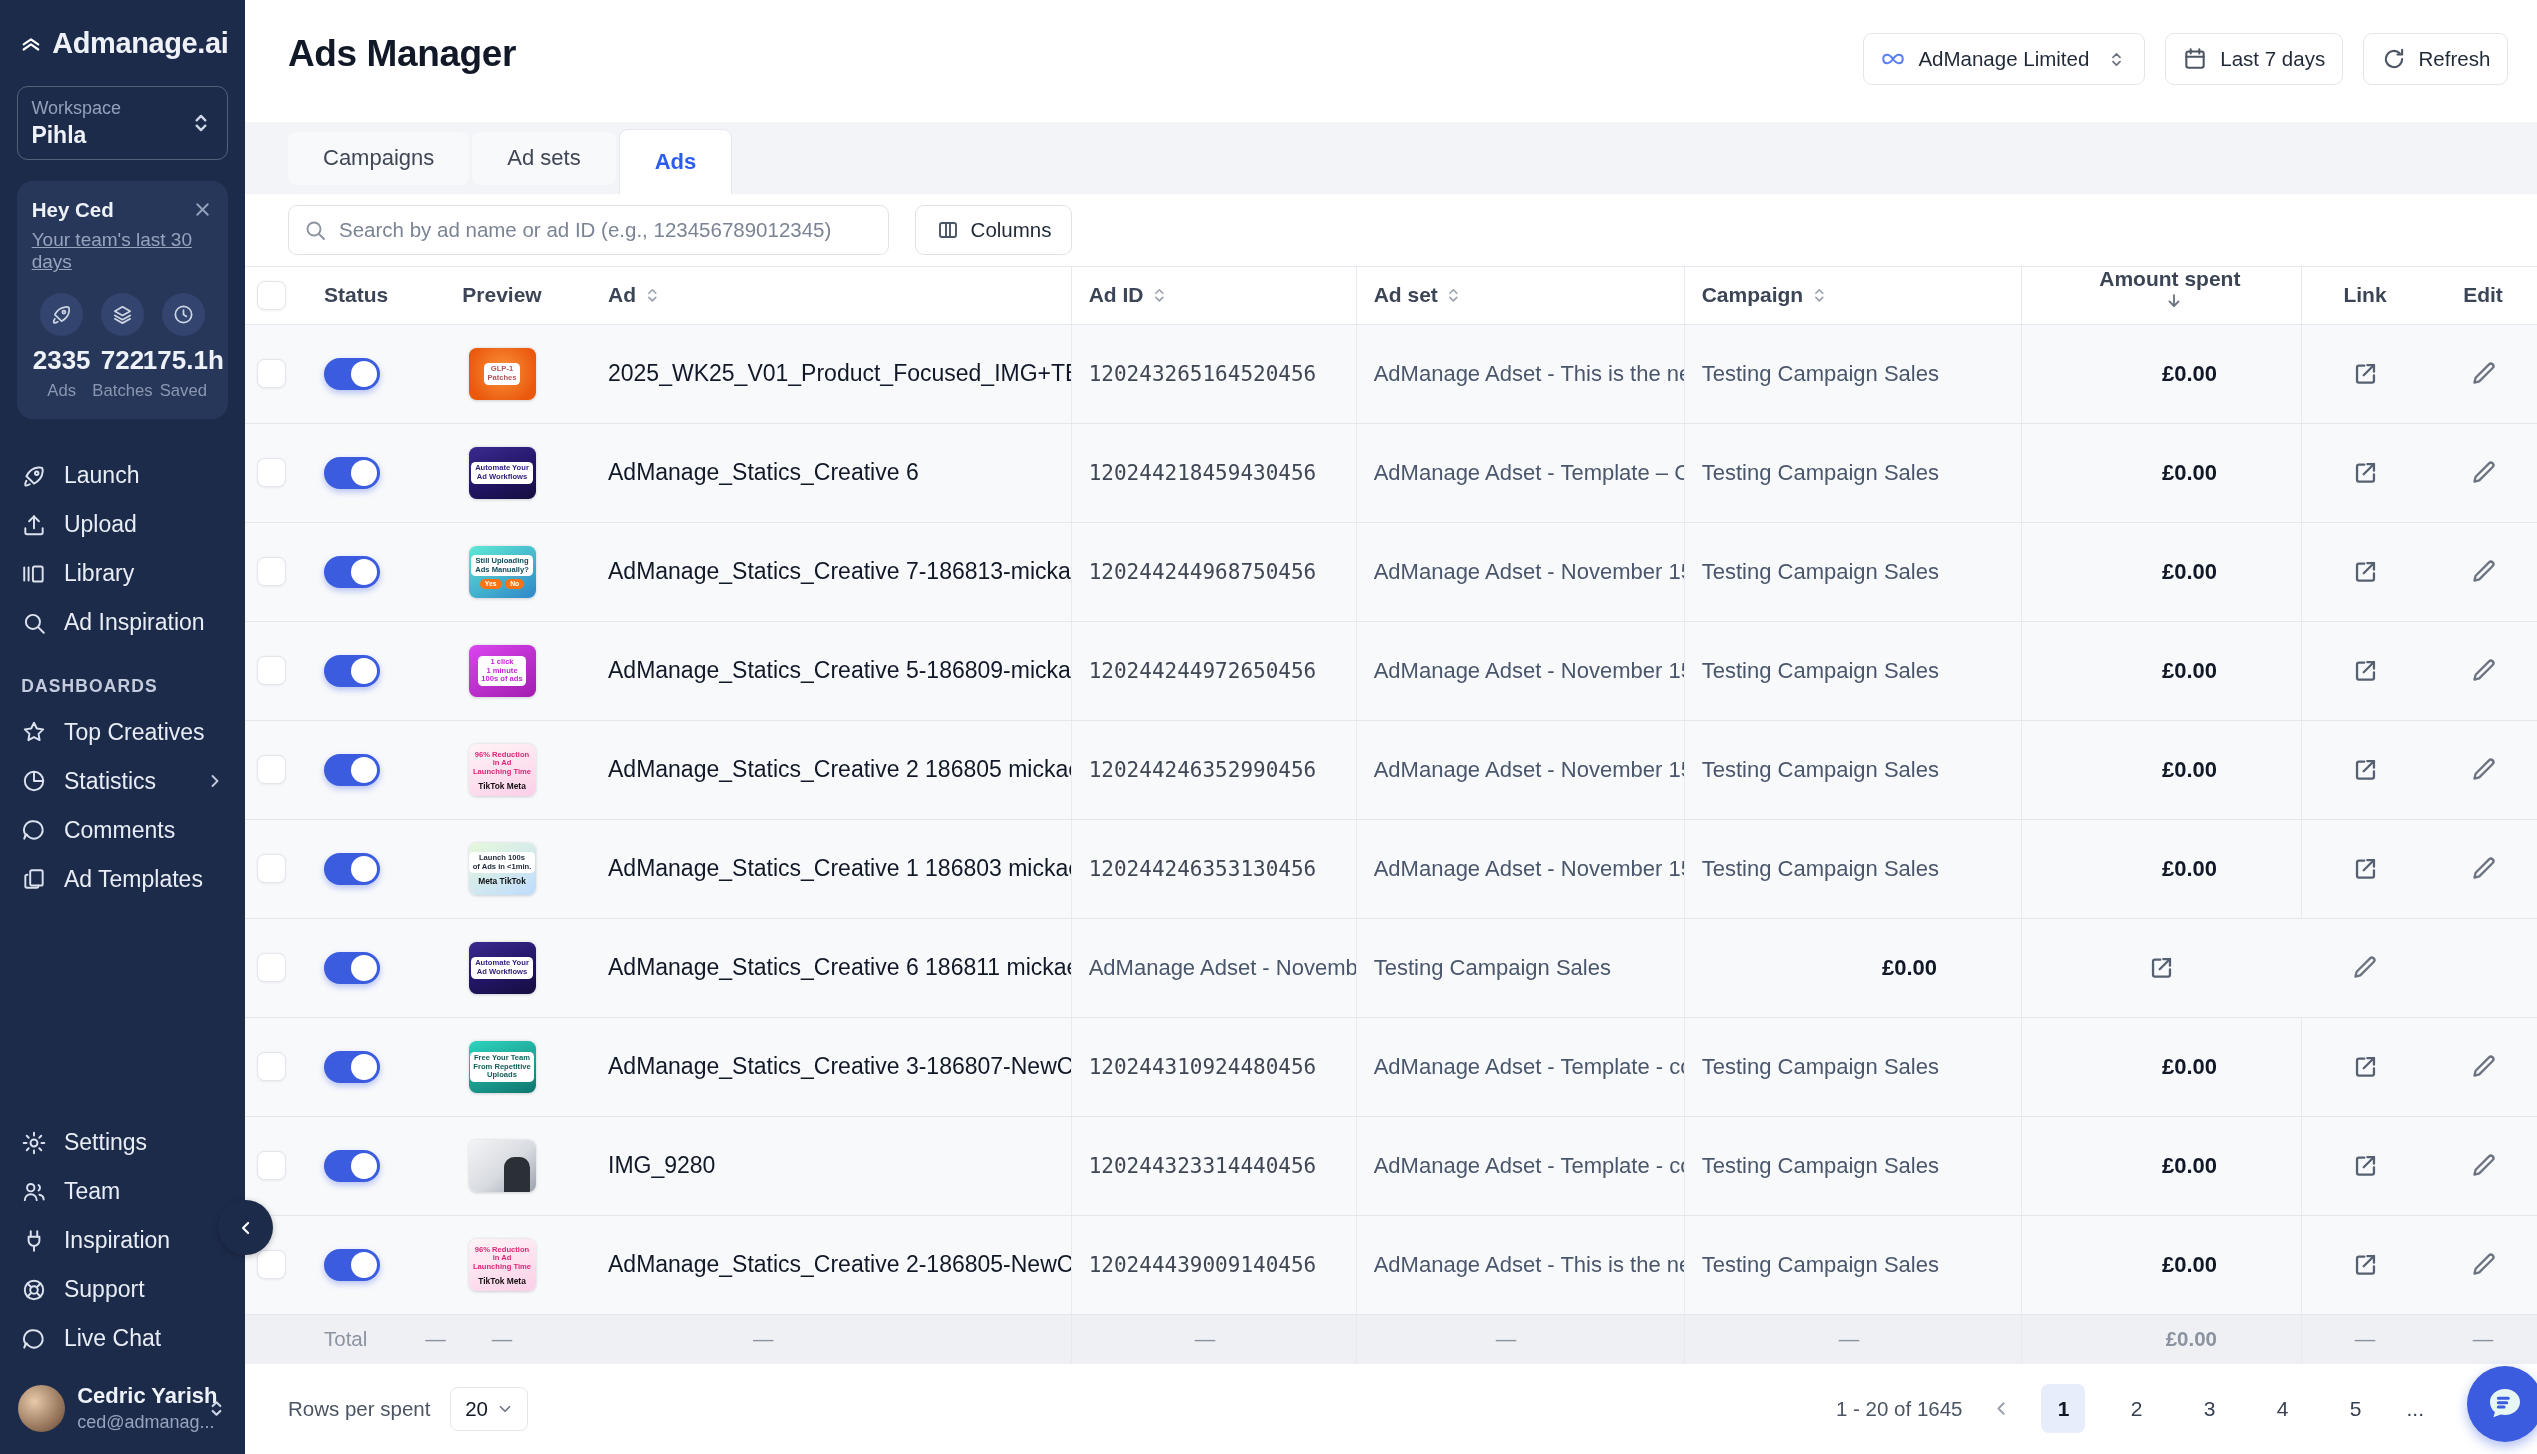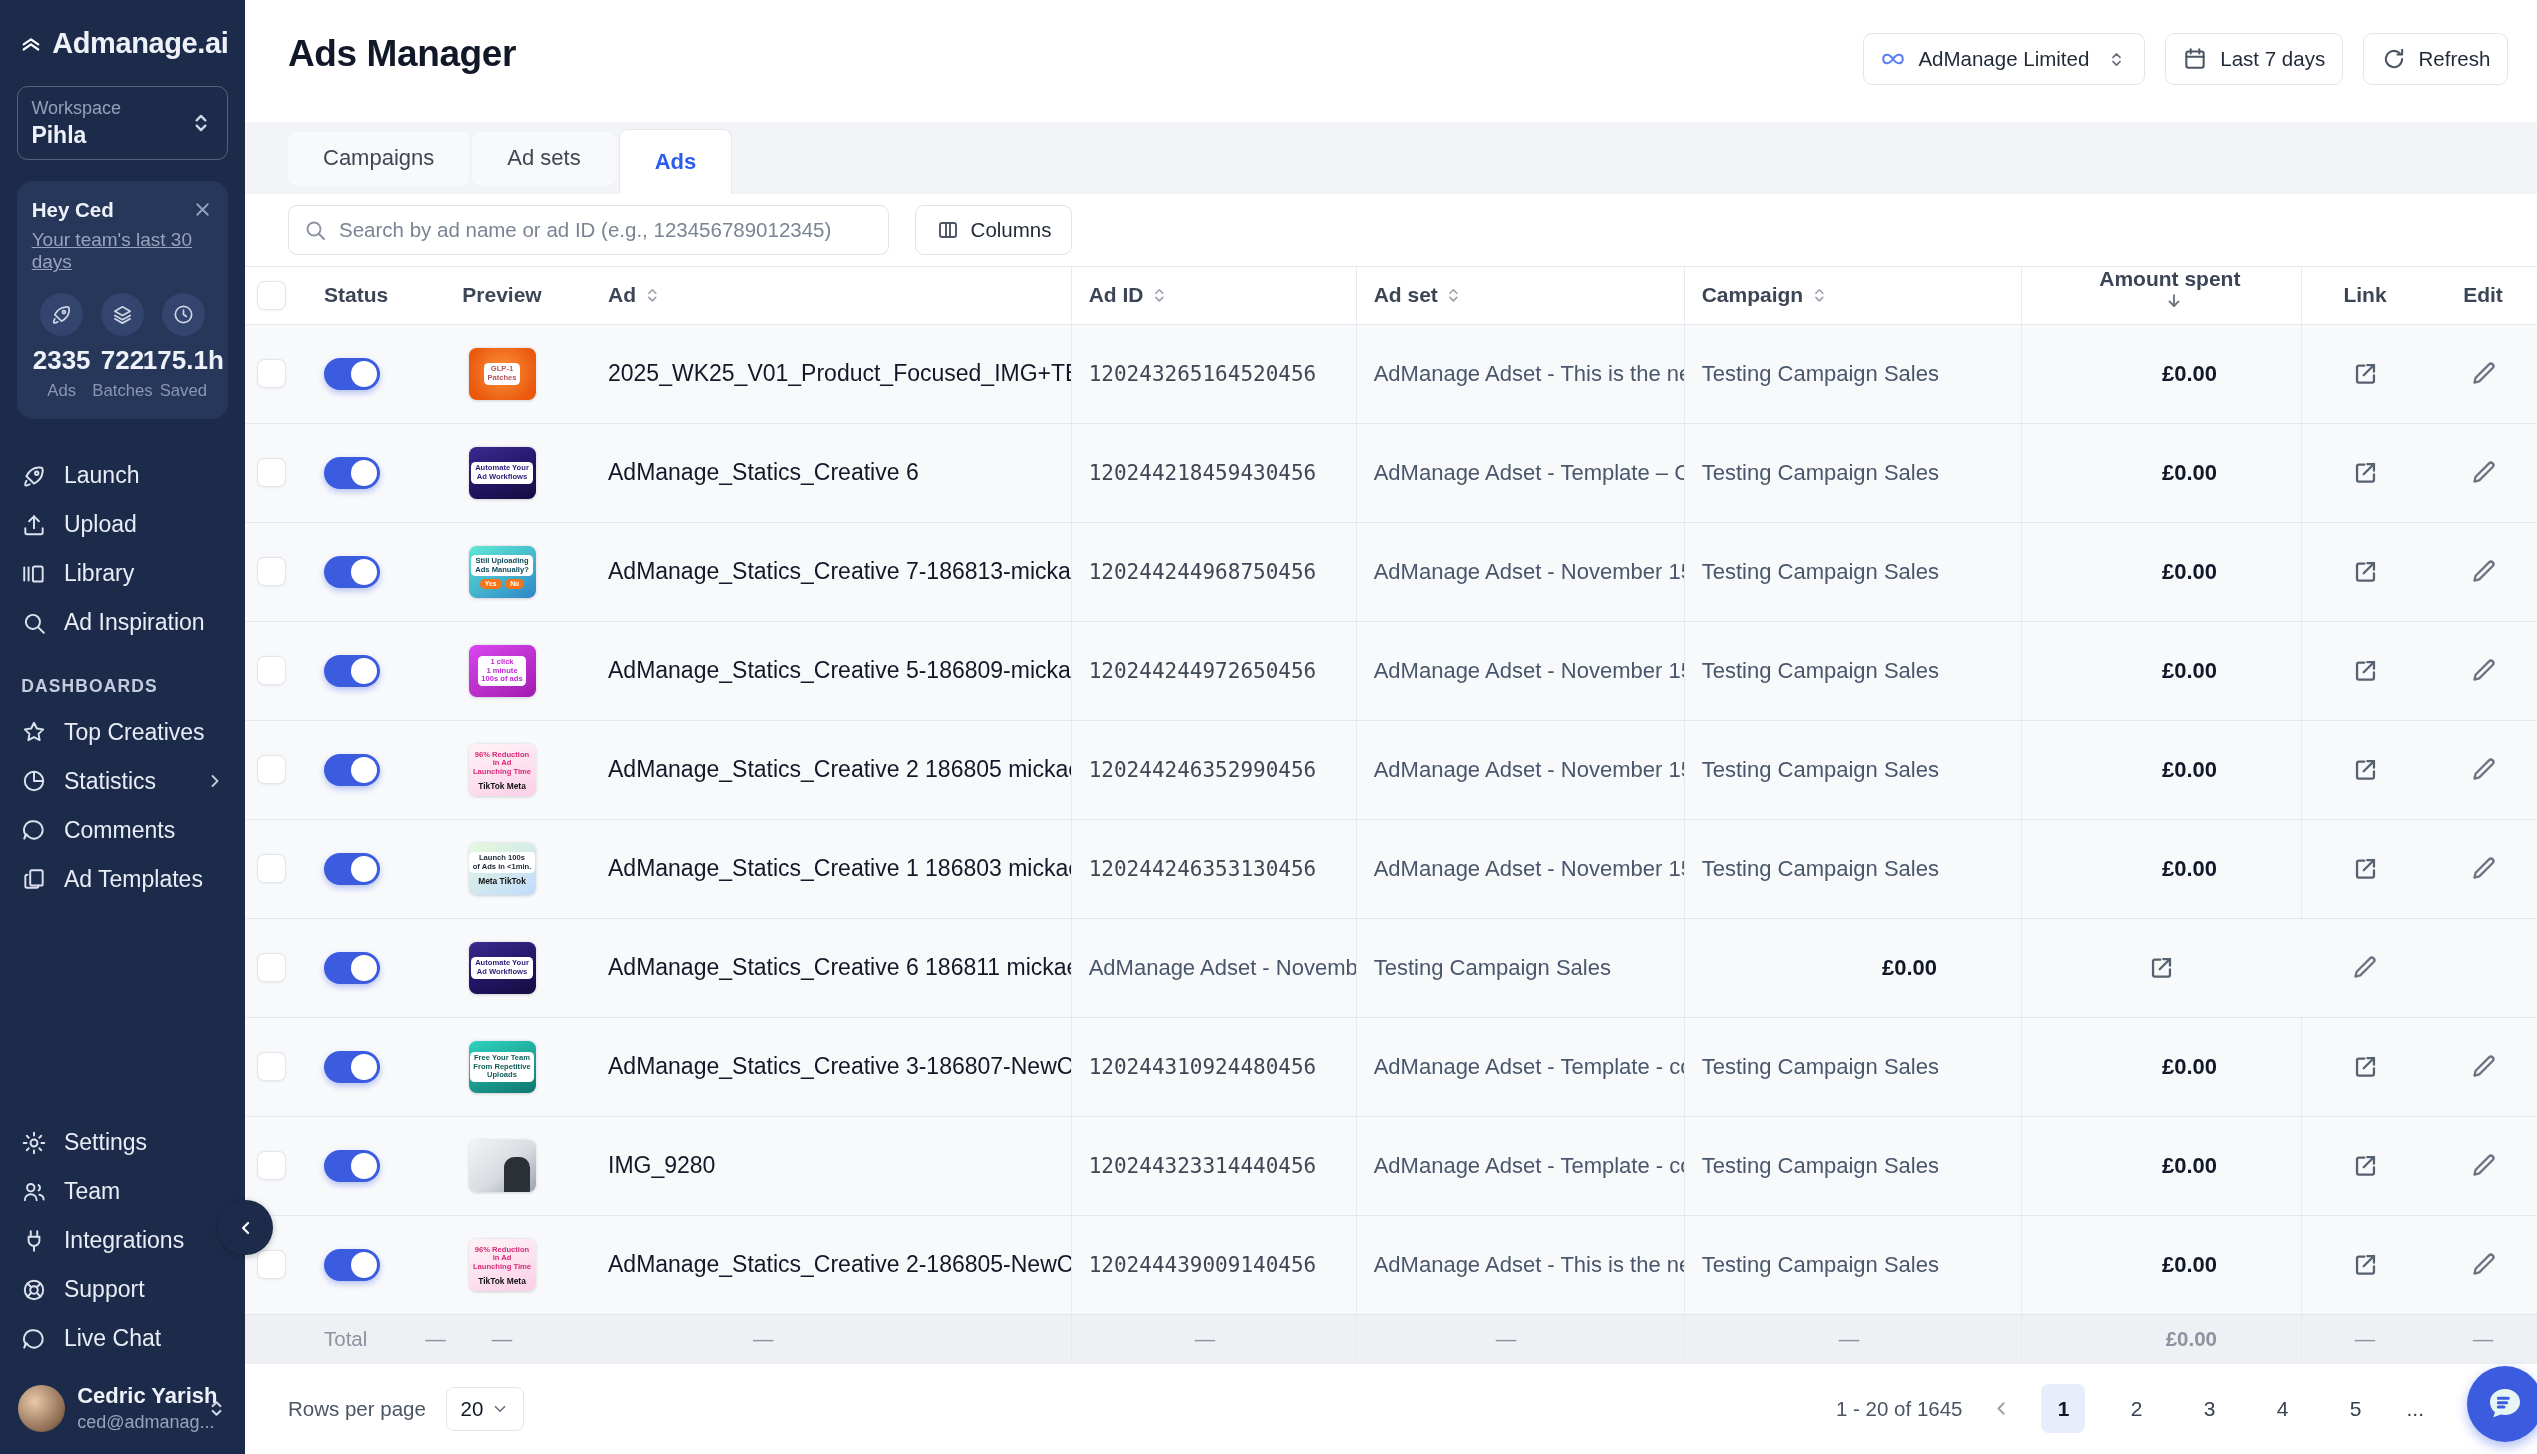--- a/index.html
+++ b/index.html
@@ -284,21 +284,21 @@
             <path d="M17 14.5c2.4.4 3.9 2 3.9 4.5"></path>
           </svg>
         <span>Team</span>
       </div>
       <div class="nav-item">
         <svg viewBox="0 0 24 24" fill="none" stroke="currentColor" stroke-width="1.8" stroke-linecap="round" stroke-linejoin="round">
             <path d="M9 3v5M15 3v5"></path>
             <path d="M7 8h10v3.5a5 5 0 0 1-10 0V8z"></path>
             <path d="M12 16.5V21"></path>
           </svg>
-        <span>Integrations</span>
+        <span>Inspiration</span>
       </div>
       <div class="nav-item">
         <svg viewBox="0 0 24 24" fill="none" stroke="currentColor" stroke-width="1.8" stroke-linecap="round">
             <circle cx="12" cy="12" r="8.5"></circle>
             <circle cx="12" cy="12" r="3.5"></circle>
             <path d="M6 6l3.5 3.5M18 6l-3.5 3.5M18 18l-3.5-3.5M6 18l3.5-3.5"></path>
           </svg>
         <span>Support</span>
       </div>
       <div class="nav-item">
@@ -909,21 +909,21 @@
         <div class="cell c-link bl">
             <span class="dash">—</span>
           </div>
         <div class="cell c-edit">
             <span class="dash">—</span>
           </div>
       </div>
     </div>
 
     <div class="footer">
-      <span class="rpp-label">Rows per page</span>
+      <span class="rpp-label">Rows per spent</span>
       <div class="rpp-select">
         <span>20</span>
         <svg viewBox="0 0 24 24" fill="none" stroke="currentColor" stroke-width="2.2" stroke-linecap="round" stroke-linejoin="round">
             <path d="M6 9l6 6 6-6"></path>
           </svg>
       </div>
       <div class="foot-right">
         <span class="range">1 - 20 of 1645</span>
         <svg class="pg-prev" viewBox="0 0 24 24" fill="none" stroke="currentColor" stroke-width="2.2" stroke-linecap="round" stroke-linejoin="round">
             <path d="M14.5 6l-6 6 6 6"></path>

